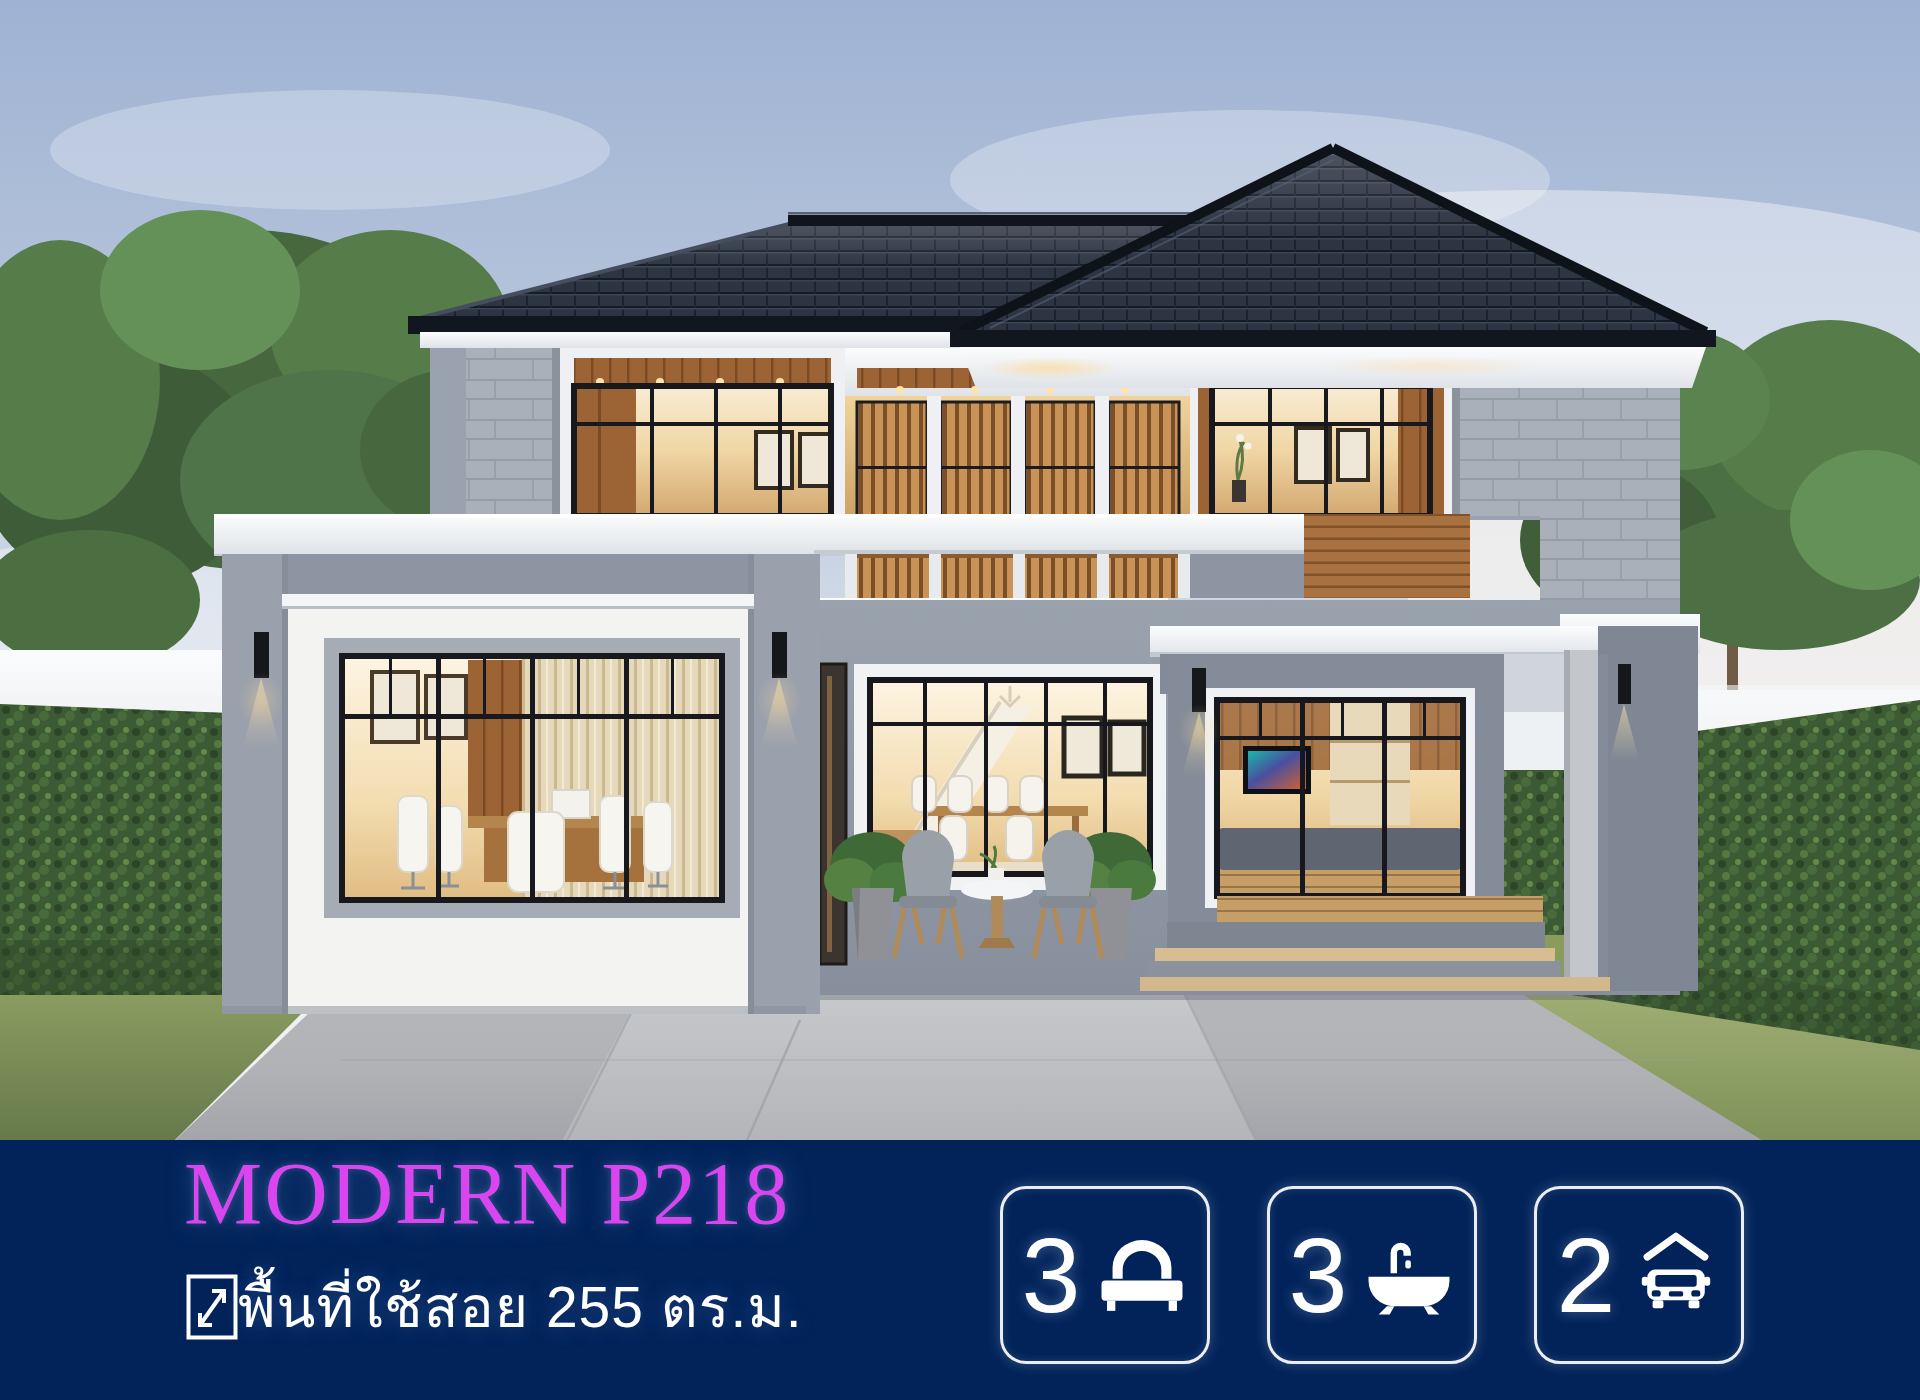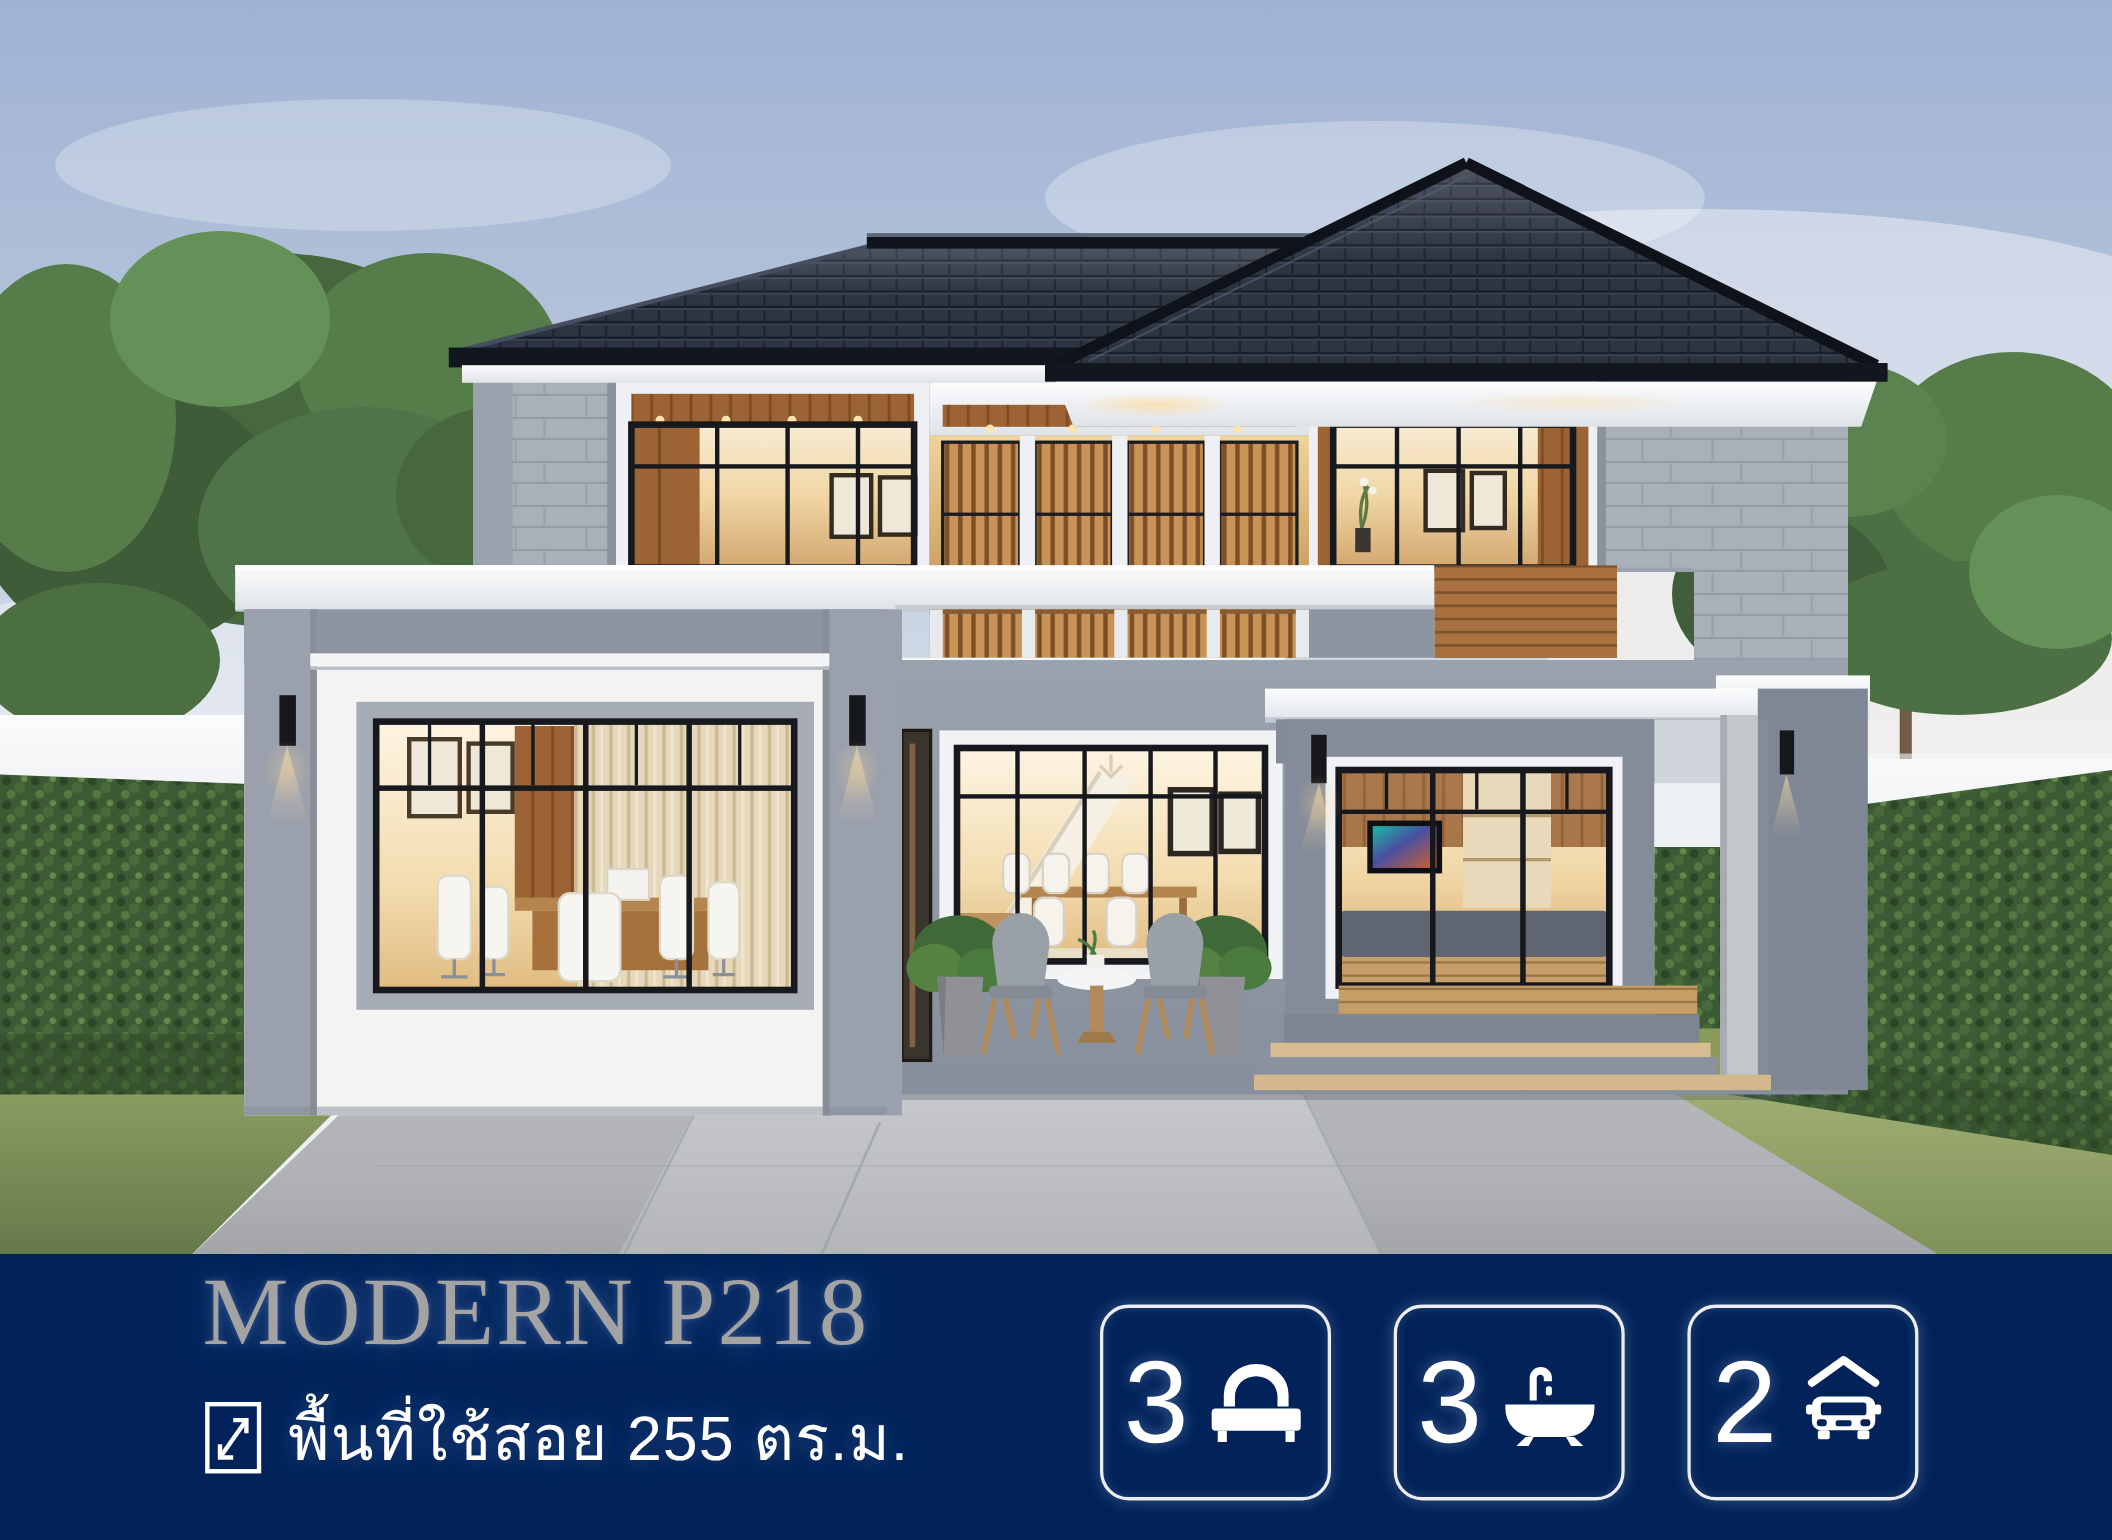--- a/index.html
+++ b/index.html
@@ -1,25 +1,25 @@
 <!DOCTYPE html>
 <html><head>
 <meta charset="utf-8">
 <style>
   html,body{margin:0;padding:0;background:#000;}
   .poster{position:relative;width:1920px;height:1400px;overflow:hidden;
           font-family:"Liberation Sans",sans-serif;}
   .scene{position:absolute;top:0;left:0;width:1920px;height:1145px;}
   .scene svg{display:block;width:1920px;height:1145px;}
   .banner{position:absolute;top:1140px;left:0;width:1920px;height:260px;background:#01235A;}
-  .plan-title{position:absolute;left:184px;top:6px;margin:0;color:#a3a3a3;
+  .plan-title{position:absolute;left:184px;top:6px;margin:0;color:#d946ef;
       font-family:"Liberation Serif","DejaVu Serif",serif;font-weight:400;
       font-size:88px;letter-spacing:2px;line-height:1.1;
       text-shadow:0 0 26px rgba(120,155,225,.40),0 0 6px rgba(180,200,240,.25);}
-  .area-row{position:absolute;left:186px;top:122px;display:flex;align-items:center;gap:24px;color:#fff;text-align:center;}
+  .area-row{position:absolute;left:186px;top:122px;display:flex;align-items:center;color:#fff;text-align:center;}
   .area-row .txt{font-size:57px;letter-spacing:1px;
       text-shadow:0 0 20px rgba(120,155,225,.35);white-space:nowrap;}
   .badge{position:absolute;top:46px;width:204px;height:172px;border:3px solid rgba(255,255,255,.92);
       border-radius:26px;display:flex;align-items:center;justify-content:center;gap:16px;
       box-shadow:0 0 14px rgba(255,255,255,.22), inset 0 0 10px rgba(255,255,255,.14);}
   .badge .num{color:#fff;font-size:106px;font-weight:400;line-height:1;
       text-shadow:0 0 14px rgba(200,220,255,.35);}
   .b1{left:1000px;} .b2{left:1267px;} .b3{left:1534px;}
 </style>
 </head>

